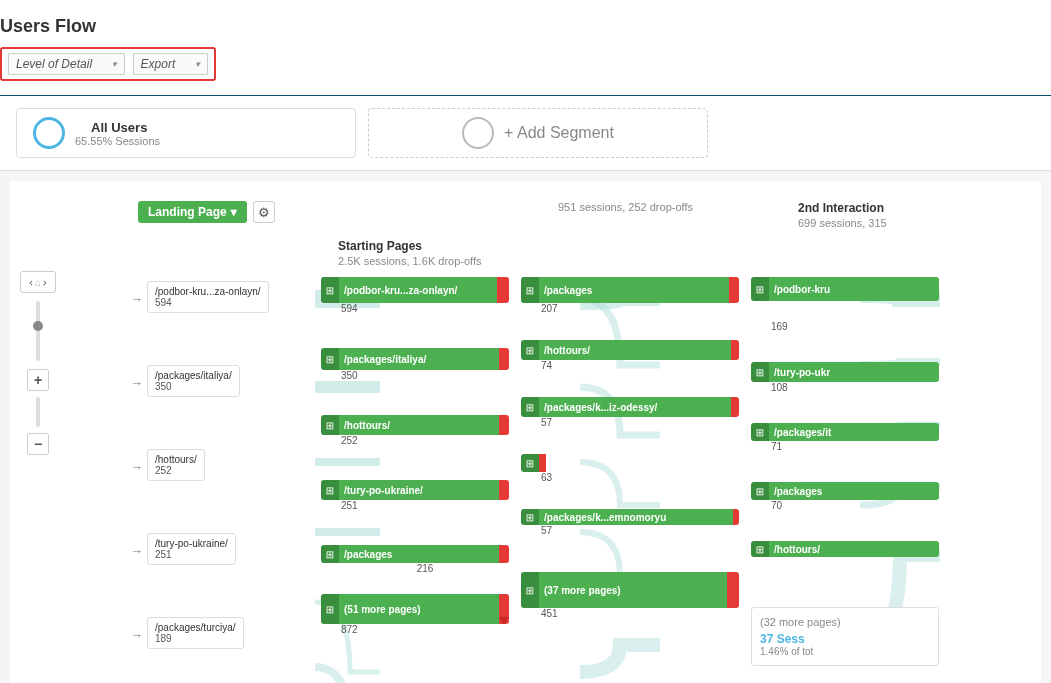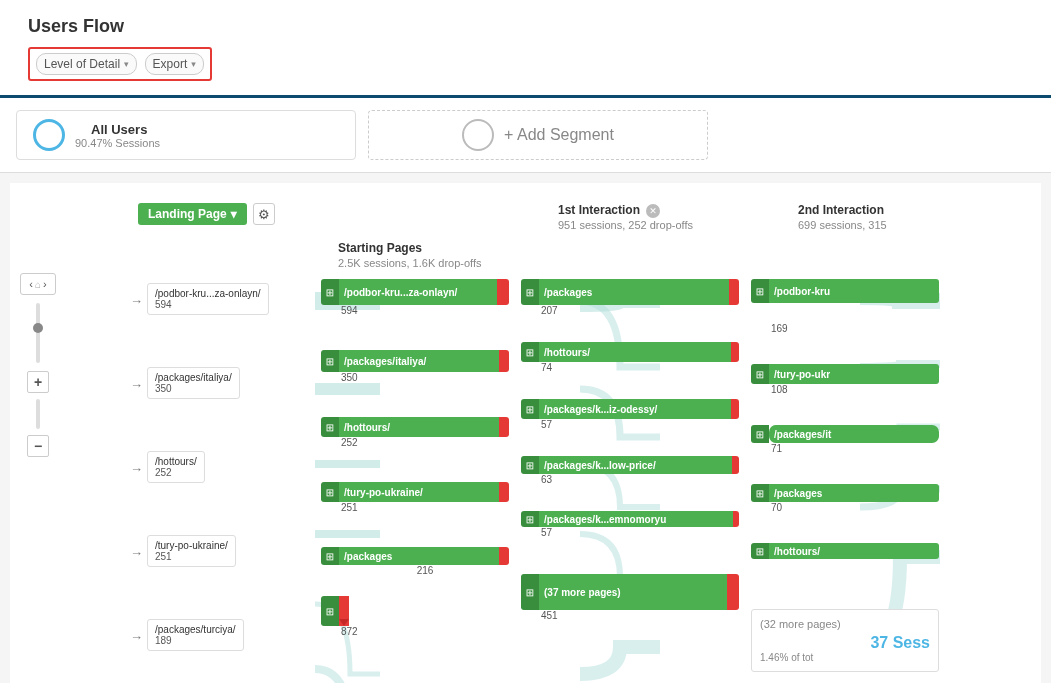--- a/index.html
+++ b/index.html
@@ -1,49 +1,50 @@
 <!DOCTYPE html>
 <html><head>
   <meta charset="utf-8">
   <style>
     * { box-sizing: border-box; margin: 0; padding: 0; }
     body { font-family: Arial, sans-serif; font-size: 12px; background: #f5f5f5; color: #333; }
 
     .page-header {
       background: #fff;
-      padding: 8px 16px 0 28px;
-      border-bottom: 3px solid #0c4a6e;
+      padding: 8px 16px 0 0;
+      border-bottom: 1px solid #0c4a6e;
     }
     .page-title {
       font-size: 18px;
       font-weight: bold;
       color: #333;
       padding: 8px 0 6px 0;
     }
     .toolbar {
       display: flex;
       gap: 8px;
       padding: 6px 0;
       border: 2px solid #e53935;
       display: inline-flex;
       padding: 4px 6px;
       border-radius: 3px;
       margin-bottom: 6px;
     }
     .toolbar-btn {
       display: flex;
       align-items: center;
-      gap: 4px;
+      gap: 20px;
       font-size: 12px;
       color: #555;
       cursor: pointer;
       padding: 3px 7px;
       border: 1px solid #ccc;
-      border-radius: 10px;
+      border-radius: 1px;
       background: #fafafa;
+      font-style: italic;
     }
     .chevron { font-size: 9px; color: #888; }
 
     .segment-bar {
       display: flex;
       gap: 12px;
       padding: 12px 16px;
       background: #fff;
       border-bottom: 1px solid #ddd;
     }
@@ -181,21 +182,21 @@
       </div>
     </div>
   </div>
 </div>
 
 <div class="segment-bar">
   <div class="segment-item">
     <div class="segment-circle"></div>
     <div class="segment-text">
       <div class="segment-name">All Users</div>
-      <div class="segment-sub">90.47% Sessions</div>
+      <div class="segment-sub">65.55% Sessions</div>
     </div>
   </div>
   <div class="segment-item segment-add">
     <div class="segment-circle segment-circle-empty"></div>
     <span>+ Add Segment</span>
   </div>
 </div>
 
 <div class="flow-area">
   <div class="flow-wrapper">
@@ -225,24 +226,20 @@
           <div class="landing-page-gear">⚙</div>
         </div>
       </div>
 
       <div style="width:220px;min-width:220px;padding:0 8px;margin-top:38px;">
         <div class="col-header-title">Starting Pages</div>
         <div class="col-header-sub">2.5K sessions, 1.6K drop-offs</div>
       </div>
 
       <div style="width:240px;min-width:240px;padding:0 8px;position:relative;">
-        <div style="display:flex;align-items:center;gap:6px;">
-          <div class="col-header-title">1st Interaction</div>
-          <div style="width:14px;height:14px;border-radius:50%;background:#bbb;display:flex;align-items:center;justify-content:center;font-size:9px;color:#fff;cursor:pointer;">✕</div>
-        </div>
         <div class="col-header-sub">951 sessions, 252 drop-offs</div>
       </div>
 
       <div style="width:200px;min-width:200px;padding:0 8px;">
         <div class="col-header-title">2nd Interaction</div>
         <div class="col-header-sub">699 sessions, 315</div>
       </div>
     </div>
 
     <div style="position:relative; padding-left:0;">
@@ -388,20 +385,21 @@
               <div style="width:10px;background:#e53935;flex-shrink:0;"></div>
             </div>
             <div style="font-size:10px;color:#555;padding-left:20px;text-align:center;">216</div>
           </div>
 
           <div style="margin-bottom:4px;">
             <div style="display:flex;height:30px;border-radius:3px;overflow:hidden;">
               <div style="width:18px;background:#388e3c;display:flex;align-items:center;justify-content:center;flex-shrink:0;">
                   <span style="color:#fff;font-size:10px;">⊞</span>
                 </div>
+              <div style="flex:1;background:#4caf50;display:flex;align-items:center;padding-left:5px;font-size:10px;color:#fff;font-weight:bold;">(51 more pages)</div>
               <div style="width:10px;background:#e53935;flex-shrink:0;position:relative;">
                 <div style="position:absolute;bottom:0;left:50%;transform:translateX(-50%);width:0;height:0;border-left:5px solid transparent;border-right:5px solid transparent;border-top:7px solid #c62828;"></div>
               </div>
             </div>
             <div style="font-size:10px;color:#555;padding-left:20px;">872</div>
           </div>
 
         </div>
 
         <div style="width:230px;min-width:230px;padding:0 6px;display:flex;flex-direction:column;gap:6px;">
@@ -437,21 +435,20 @@
               <div style="width:8px;background:#e53935;flex-shrink:0;"></div>
             </div>
             <div style="font-size:10px;color:#555;padding-left:20px;">57</div>
           </div>
 
           <div style="margin-bottom:20px;">
             <div style="display:flex;height:18px;border-radius:3px;overflow:hidden;">
               <div style="width:18px;background:#388e3c;display:flex;align-items:center;justify-content:center;flex-shrink:0;">
                   <span style="color:#fff;font-size:10px;">⊞</span>
                 </div>
-              <div style="flex:1;background:#4caf50;display:flex;align-items:center;padding-left:5px;font-size:10px;color:#fff;font-weight:bold;">/packages/k...low-price/</div>
               <div style="width:7px;background:#e53935;flex-shrink:0;"></div>
             </div>
             <div style="font-size:10px;color:#555;padding-left:20px;">63</div>
           </div>
 
           <div style="margin-bottom:20px;">
             <div style="display:flex;height:16px;border-radius:3px;overflow:hidden;">
               <div style="width:18px;background:#388e3c;display:flex;align-items:center;justify-content:center;flex-shrink:0;">
                   <span style="color:#fff;font-size:10px;">⊞</span>
                 </div>
@@ -494,21 +491,21 @@
               <div style="flex:1;background:#4caf50;display:flex;align-items:center;padding-left:5px;font-size:10px;color:#fff;font-weight:bold;">/tury-po-ukr</div>
             </div>
             <div style="font-size:10px;color:#555;padding-left:20px;">108</div>
           </div>
 
           <div style="margin-bottom:24px;">
             <div style="display:flex;height:18px;border-radius:3px;overflow:hidden;">
               <div style="width:18px;background:#388e3c;display:flex;align-items:center;justify-content:center;flex-shrink:0;">
                   <span style="color:#fff;font-size:10px;">⊞</span>
                 </div>
-              <div style="flex:1;background:#4caf50;display:flex;align-items:center;padding-left:5px;font-size:10px;color:#fff;font-weight:bold;border-radius:7px;">/packages/it</div>
+              <div style="flex:1;background:#4caf50;display:flex;align-items:center;padding-left:5px;font-size:10px;color:#fff;font-weight:bold;">/packages/it</div>
             </div>
             <div style="font-size:10px;color:#555;padding-left:20px;">71</div>
           </div>
 
           <div style="margin-bottom:24px;">
             <div style="display:flex;height:18px;border-radius:3px;overflow:hidden;">
               <div style="width:18px;background:#388e3c;display:flex;align-items:center;justify-content:center;flex-shrink:0;">
                   <span style="color:#fff;font-size:10px;">⊞</span>
                 </div>
               <div style="flex:1;background:#4caf50;display:flex;align-items:center;padding-left:5px;font-size:10px;color:#fff;font-weight:bold;">/packages</div>
@@ -520,21 +517,21 @@
             <div style="display:flex;height:16px;border-radius:3px;overflow:hidden;">
               <div style="width:18px;background:#388e3c;display:flex;align-items:center;justify-content:center;flex-shrink:0;">
                   <span style="color:#fff;font-size:10px;">⊞</span>
                 </div>
               <div style="flex:1;background:#4caf50;display:flex;align-items:center;padding-left:5px;font-size:10px;color:#fff;font-weight:bold;">/hottours/</div>
             </div>
           </div>
 
           <div style="border:1px solid #ddd;border-radius:3px;background:#fff;padding:8px;margin-top:20px;">
             <div style="color:#888;font-size:11px;">(32 more pages)</div>
-            <div style="color:#4db6e4;font-size:16px;font-weight:bold;margin-top:4px;text-align:right;">37 Sess</div>
+            <div style="color:#4db6e4;font-size:12px;font-weight:bold;margin-top:4px;">37 Sess</div>
             <div style="color:#888;font-size:10px;">1.46% of tot</div>
           </div>
 
         </div>
 
       </div>
     </div>
 
   </div>
 </div>

